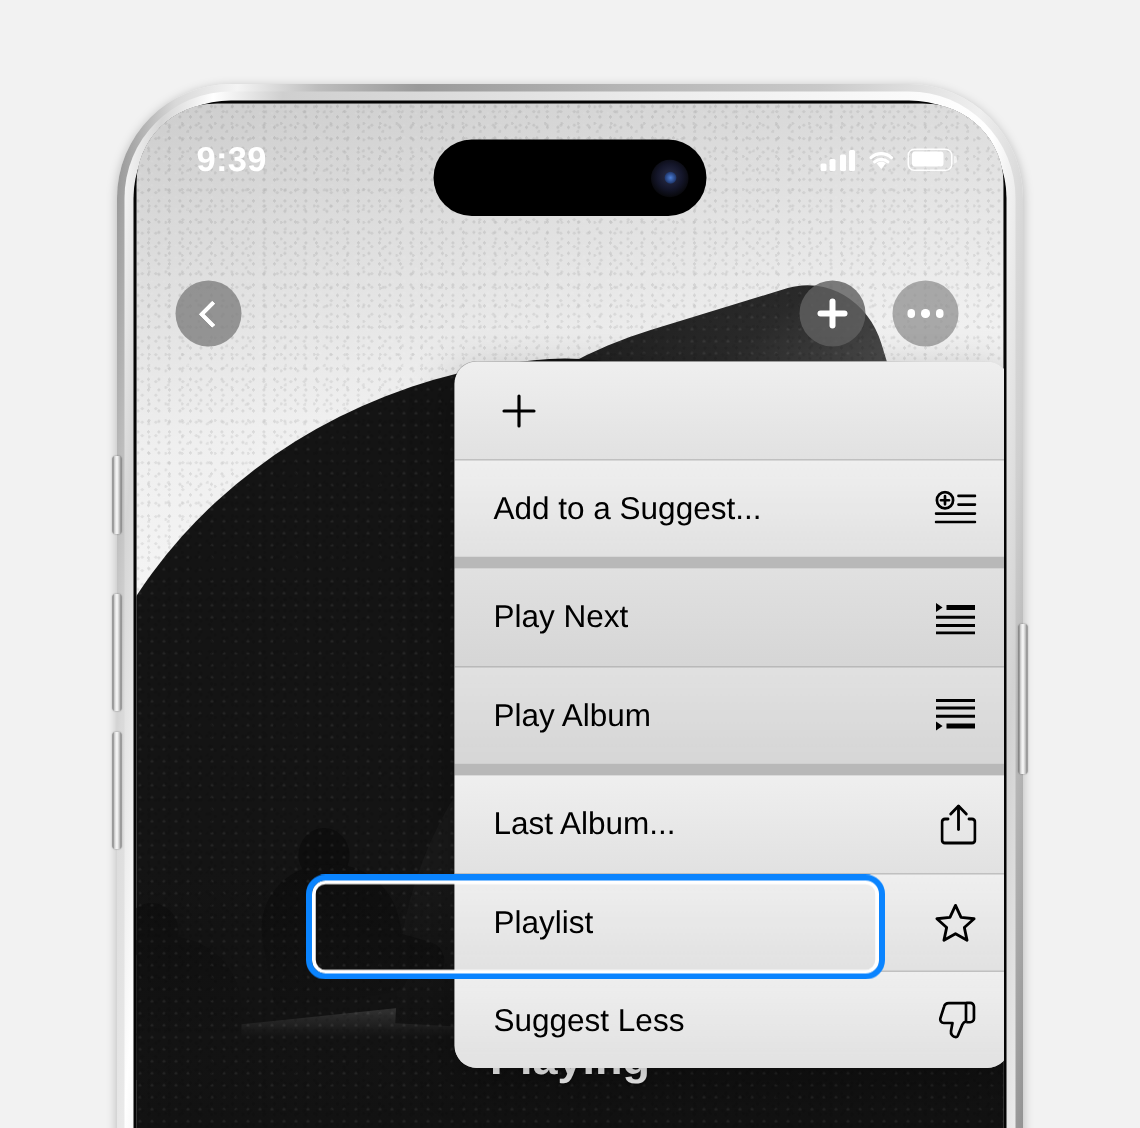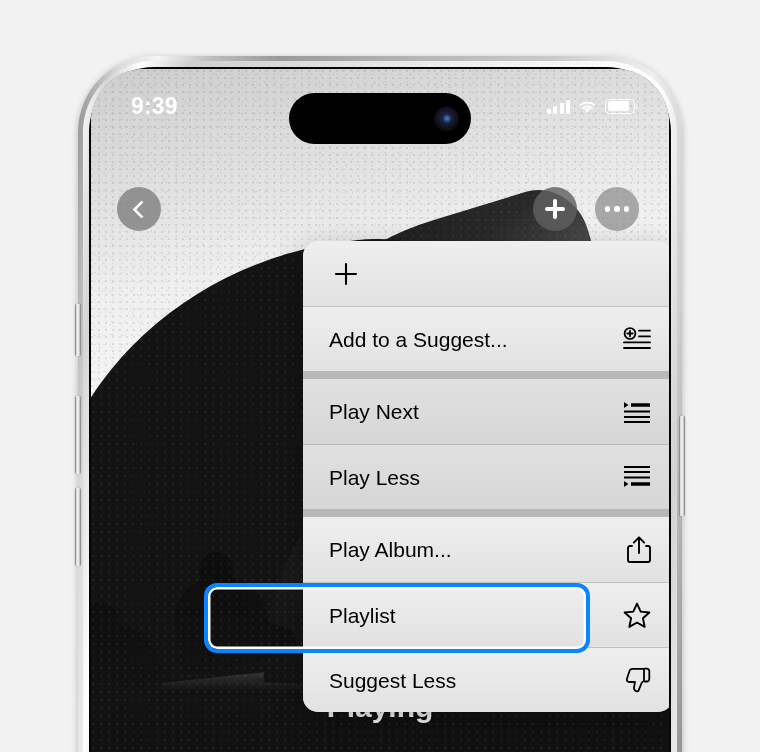--- a/index.html
+++ b/index.html
@@ -284,34 +284,34 @@
           <span class="mi-icon">
             <svg width="28" height="22" viewBox="0 0 28 22">
               <path d="M1 1 L1 7 L5.4 4 Z" fill="#000"></path>
               <path d="M8 4 H27" stroke="#000" stroke-width="3.4" stroke-linecap="butt"></path>
               <path d="M1 10.5 H27 M1 16 H27 M1 21 H27" stroke="#000" stroke-width="2.1" stroke-linecap="butt"></path>
             </svg>
           </span>
         </div>
 
         <div class="mi alt">
-          <span class="mi-label">Play Less</span>
+          <span class="mi-label">Play Album</span>
           <span class="mi-icon">
             <svg width="28" height="22" viewBox="0 0 28 22">
               <path d="M1 1 H27 M1 6 H27 M1 11.5 H27" stroke="#000" stroke-width="2.1" stroke-linecap="butt"></path>
               <path d="M1 15 L1 21 L5.4 18 Z" fill="#000"></path>
               <path d="M8 18 H27" stroke="#000" stroke-width="3.4" stroke-linecap="butt"></path>
             </svg>
           </span>
         </div>
 
         <div class="grp-gap"></div>
 
         <div class="mi">
-          <span class="mi-label">Play Album...</span>
+          <span class="mi-label">Last Album...</span>
           <span class="mi-icon">
             <svg width="24" height="28" viewBox="0 0 24 28">
               <path d="M5 10 H3 a2 2 0 0 0 -2 2 V24 a2 2 0 0 0 2 2 H21 a2 2 0 0 0 2 -2 V12 a2 2 0 0 0 -2 -2 H19" fill="none" stroke="#000" stroke-width="1.9" stroke-linecap="round"></path>
               <path d="M12 1.6 V17" stroke="#000" stroke-width="1.9" stroke-linecap="round"></path>
               <path d="M6.8 6.6 L12 1.4 L17.2 6.6" fill="none" stroke="#000" stroke-width="1.9" stroke-linecap="round" stroke-linejoin="round"></path>
             </svg>
           </span>
         </div>
 
         <div class="mi">

